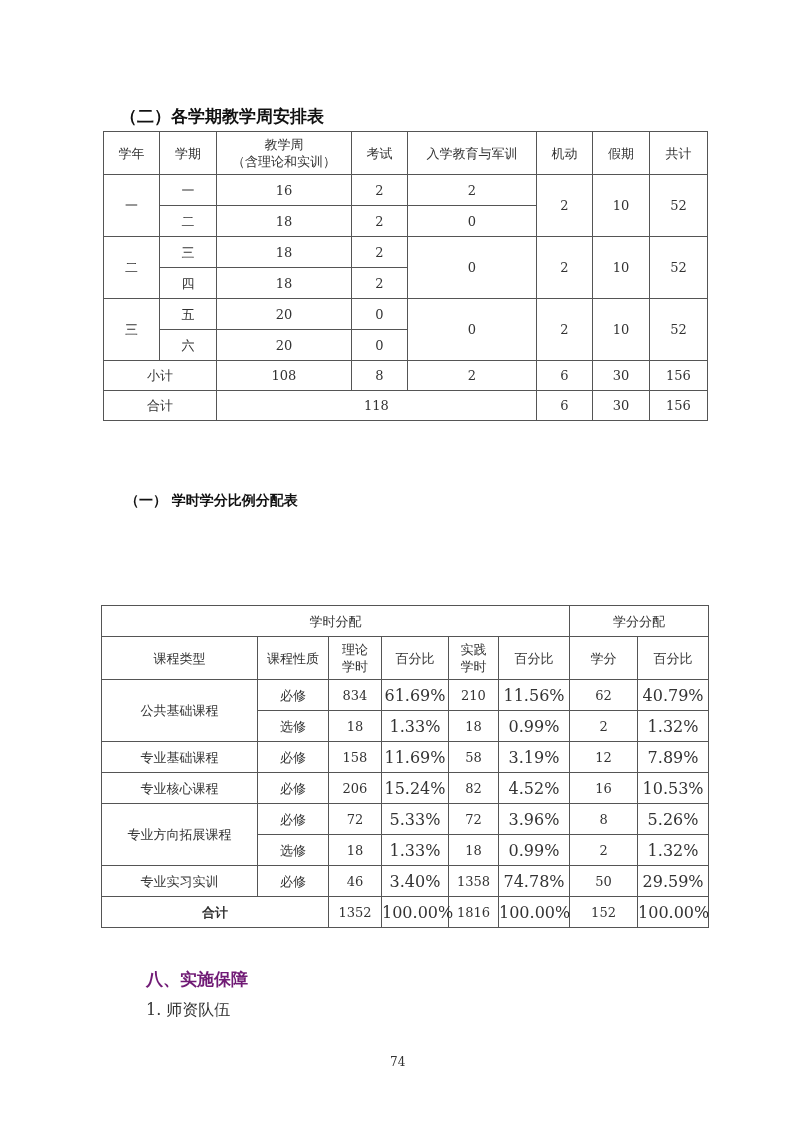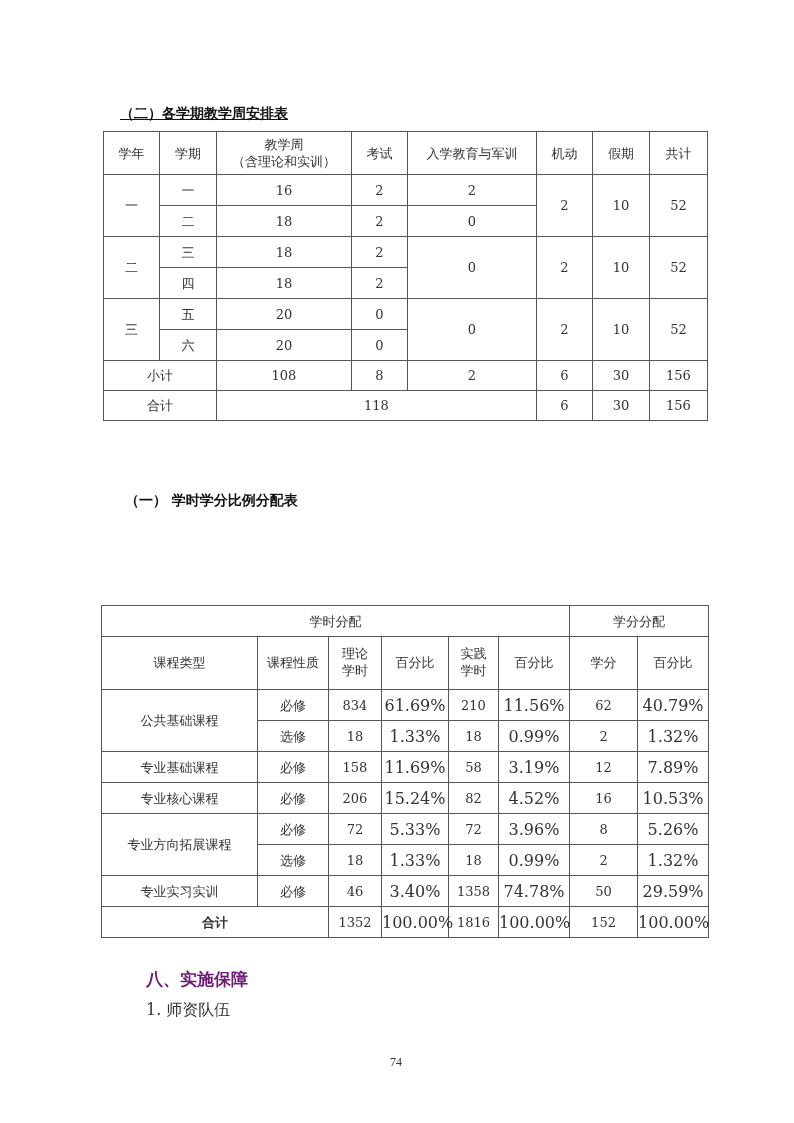--- a/index.html
+++ b/index.html
@@ -19,32 +19,32 @@
   td {
     border: 1px solid #555; text-align: center; vertical-align: middle;
     padding: 0; line-height: 17px;
   }
   #t1 { left: 103px; top: 131px; width: 604px; }
   #t1 tr.h { height: 43px; }
   #t1 tr.r { height: 31px; }
   #t1 tr.s { height: 30px; }
   #t2 { left: 101px; top: 605px; width: 607px; }
   #t2 tr.h1 { height: 31px; }
-  #t2 tr.h2 { height: 53px; font-family: Liberation Mono, monospace; }
+  #t2 tr.h2 { height: 43px; }
   #t2 tr.r { height: 31px; }
   .bold { font-weight: bold; font-family: "DejaVu Sans", "Liberation Sans", sans-serif; }
   .small { font-size: 16px; }
   #section8 { left: 146px; top: 968px; font-size: 17px; font-weight: bold; color:#701a75; }
   #sub1 { position: absolute; left: 146px; top: 1000px; font-size: 16px; color: #333; white-space: nowrap; }
-  #pagenum { position: absolute; left: 390px; top: 1055px; font-size: 12px; color: #333; font-family: Liberation Serif, serif; }
+  #pagenum { position: absolute; left: 390px; top: 1055px; font-size: 12px; color: #333; }
 </style>
 </head>
 <body>
 
-<div class="heading" style="left:120px; top:105px; font-size:14px;text-decoration:underline;">（二）各学期教学周安排表</div>
+<div class="heading" style="left:120px; top:105px; font-size:17px;">（二）各学期教学周安排表</div>
 
 <table id="t1">
   <colgroup>
     <col style="width:56px">
       <col style="width:57px">
       <col style="width:135px">
       <col style="width:56px">
     <col style="width:129px">
       <col style="width:56px">
       <col style="width:57px">

